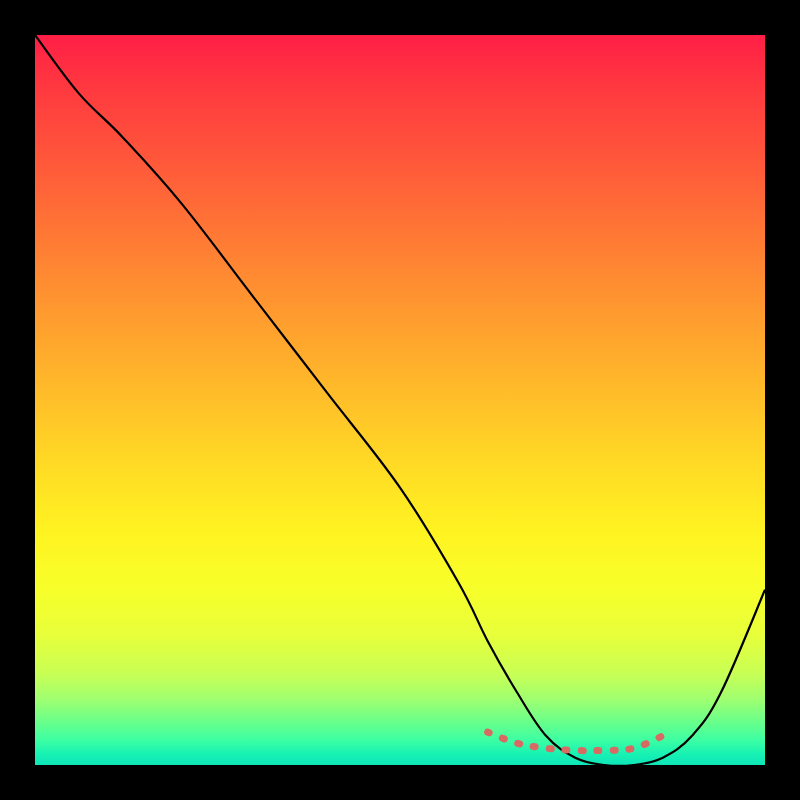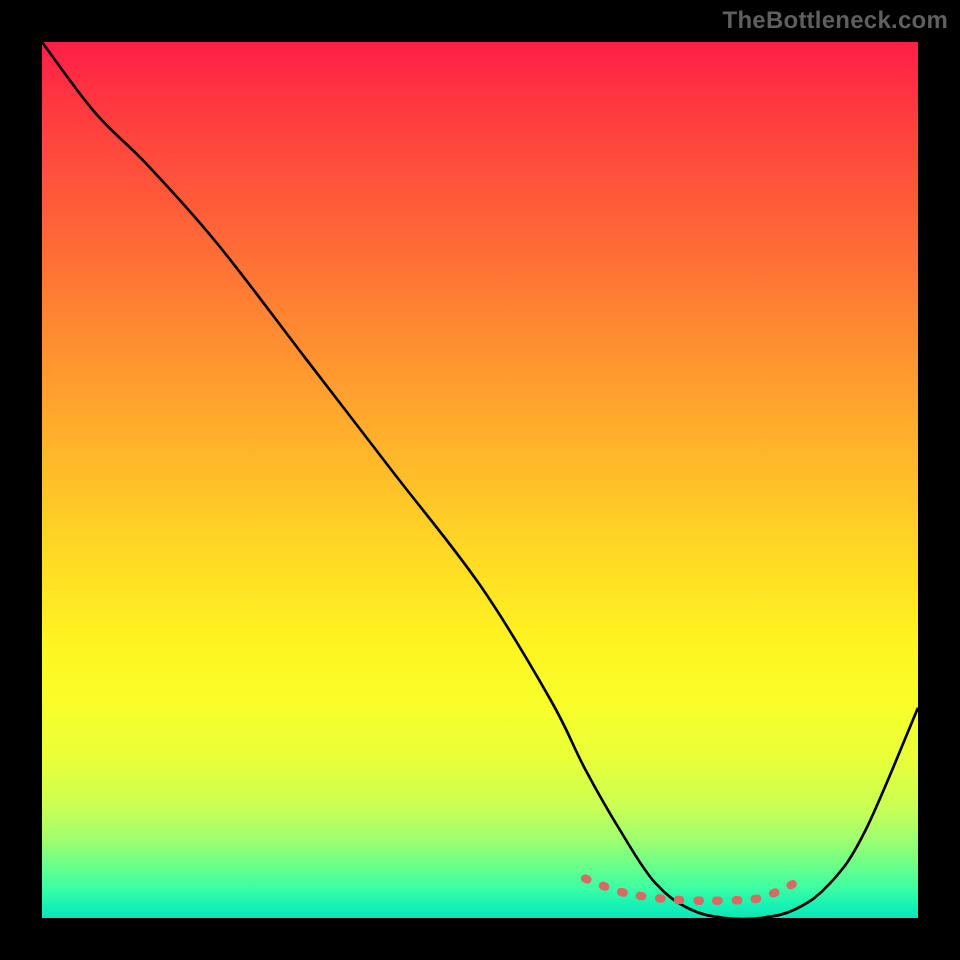--- a/index.html
+++ b/index.html
@@ -67,21 +67,20 @@
     top: 0;
     width: 100%;
     height: 100%;
   }
 </style>
 </head>
 <body>
 
 <div class="frame">
 
-  <div class="watermark">TheBottleneck.com</div>
 
   <div class="plot-area">
     <div class="gradient"></div>
 
     <svg class="curve" viewBox="0 0 730 730" preserveAspectRatio="none">
       <path fill="none" stroke="#000000" stroke-width="2.2" d="M 0 0 C 7.8839999999999995 10.511999999999995, 28.031999999999996 40.00399999999997, 43.8 58.39999999999998 C 59.568 76.79599999999999, 69.204 82.49000000000004, 87.6 102.20000000000005 C 105.996 121.91000000000005, 122.348 138.992, 146 167.89999999999998 C 169.652 196.80799999999996, 192.72 228.63600000000002, 219 262.8 C 245.28 296.964, 265.72 323.536, 292 357.7 C 318.28 391.864, 341.348 418.43600000000004, 365 452.6 C 388.652 486.764, 407.63199999999995 519.9060000000001, 423.4 547.5 C 439.168 575.0939999999999, 442.088 586.1899999999999, 452.6 605.9 C 463.112 625.61, 471.288 639.918, 481.8 657 C 492.312 674.082, 500.48799999999994 688.9739999999999, 510.99999999999994 700.8 C 521.512 712.626, 529.688 717.4440000000001, 540.2 722.7 C 550.7120000000001 727.956, 558.888 728.686, 569.4 730 C 579.9119999999999 731.314, 588.088 731.314, 598.5999999999999 730 C 609.1119999999999 728.686, 617.2879999999999 727.956, 627.8 722.7 C 638.312 717.4440000000001, 646.488 712.626, 657 700.8 C 667.512 688.9739999999999, 673.06 683.28, 686.1999999999999 657 C 699.3399999999999 630.72, 722.116 573.1959999999999, 730 554.8" id="curvePath"></path>
       <path fill="none" stroke="#d86a63" stroke-width="7" stroke-linecap="round" stroke-linejoin="round" stroke-dasharray="2 14" d="M 452.6 697.15 C 457.856 699.121, 471.288 705.2092, 481.8 708.1 C 492.312 710.9908, 500.48799999999994 711.8960000000001, 510.99999999999994 713.21 C 521.512 714.524, 529.688 715.0058, 540.2 715.4 C 550.7120000000001 715.7941999999999, 558.888 715.7941999999999, 569.4 715.4 C 579.9119999999999 715.0058, 588.088 715.8380000000001, 598.5999999999999 713.21 C 609.1119999999999 710.582, 622.544 703.0337999999999, 627.8 700.8" id="optimalPath"></path>
     </svg>
   </div>
 

